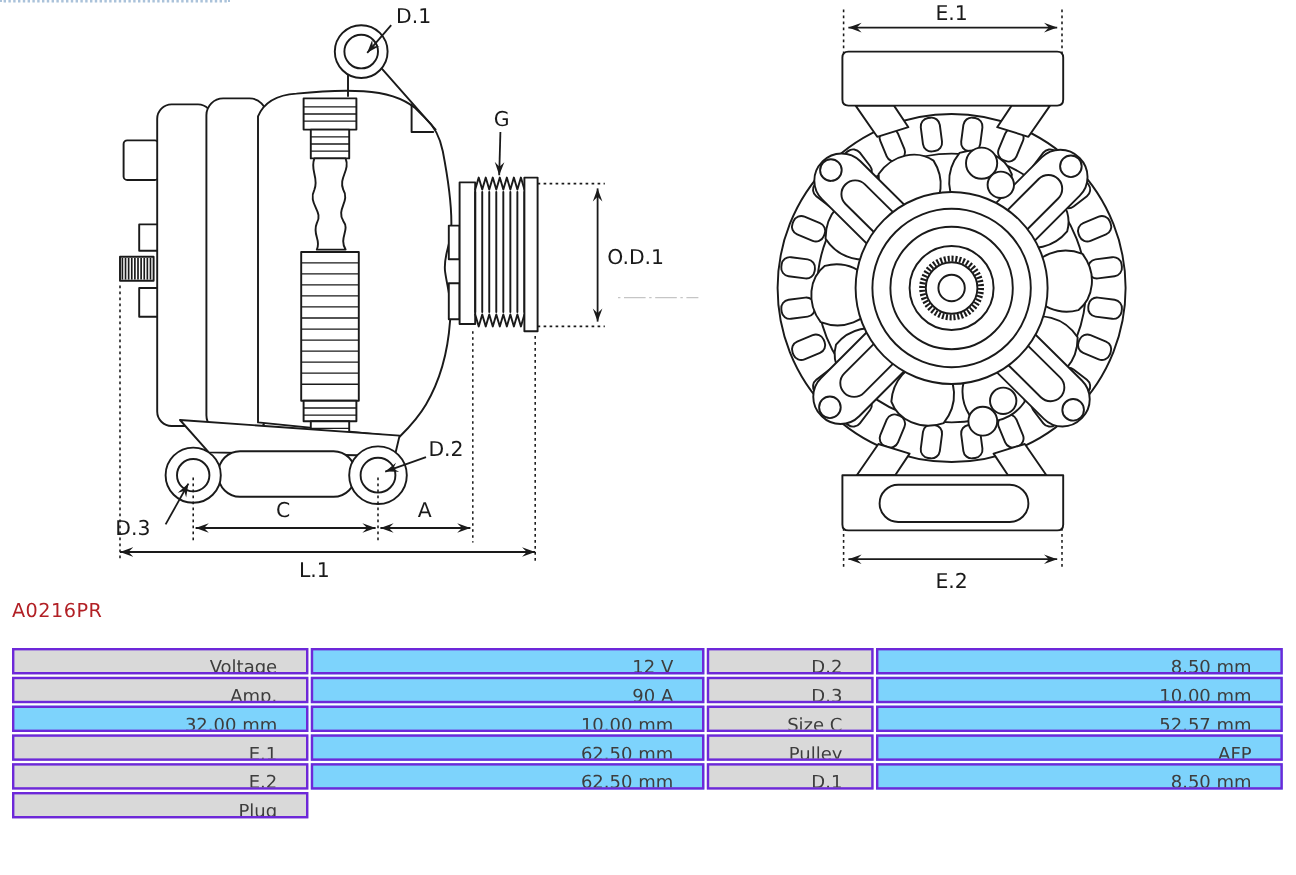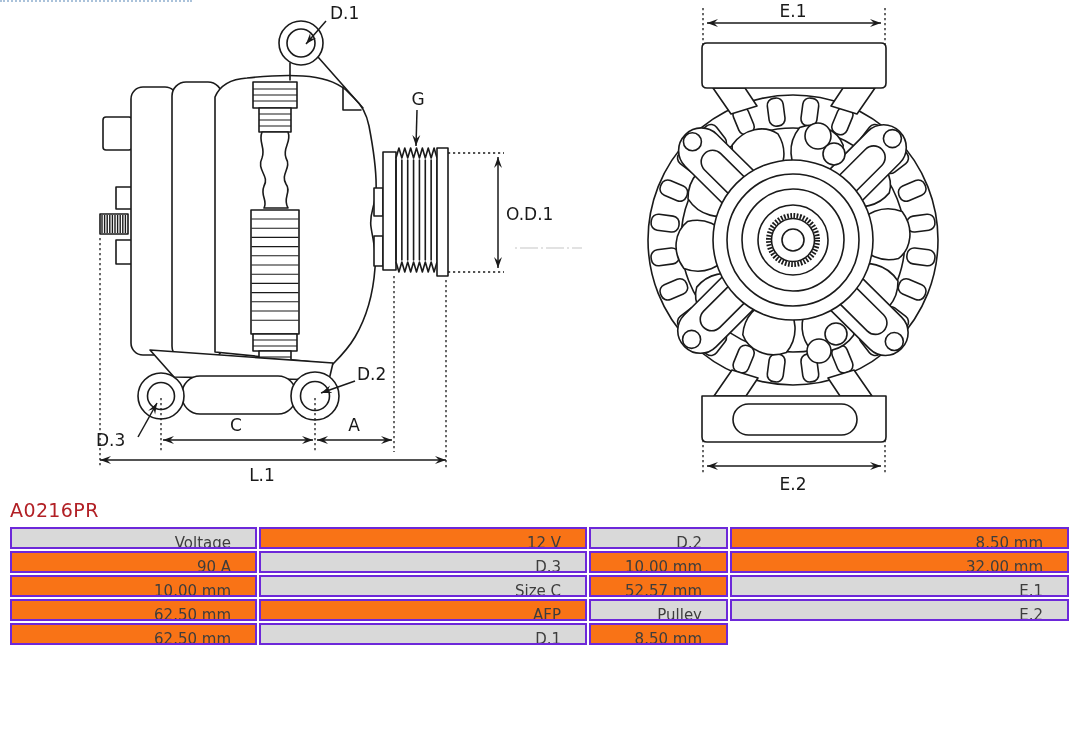--- a/index.html
+++ b/index.html
@@ -12,29 +12,29 @@
   #diagram{display:block}
   
   .ln{stroke:#1a1a1a;stroke-width:1.6;fill:none;stroke-linecap:round;stroke-linejoin:round}
   .thin{stroke:#1a1a1a;stroke-width:1.1;fill:none}
   .fw{fill:#fff}
   .dot{stroke:#1a1a1a;stroke-width:1.3;fill:none;stroke-dasharray:2.2 2.8}
   .dim{stroke:#1a1a1a;stroke-width:1.5;fill:none}
   .ctr{stroke:#c5c5c5;stroke-width:1.2;fill:none;stroke-dasharray:2 3 18 3}
   .lbl{font-family:"DejaVu Sans","Liberation Sans",sans-serif;font-size:17px;fill:#1a1a1a}
   
-  .part-number{margin:2px 0 6px 10px;font-size:19px;letter-spacing:.4px;
+  .part-number{margin:2px 0 22px 10px;font-size:16px;letter-spacing:.4px;
     color:var(--part-red,#b22025)}
   .spec-table{display:grid;grid-template-columns:247px 328px 139px auto;
     gap:2px;margin:0 11px 0 10px}
   .cell{height:22px;line-height:29px;box-sizing:border-box;border:2px solid #6d28d9;
     text-align:right;padding-right:24px;font-size:15px;color:#3d3d3d;
     white-space:nowrap;overflow:hidden}
   .cell.lab{background:var(--label-bg,#d9d9d9)}
-  .cell.val{background:#f97316}
+  .cell.val{background:#7dd3fc}
 </style>
 </head>
 <body>
 
 <div id="top-artifact"></div>
 
 <svg id="diagram" width="1080" height="497" viewBox="0 0 1080 497" xmlns="http://www.w3.org/2000/svg">
   <defs>
     <marker id="ah" viewBox="0 0 12 10" refX="11" refY="5" markerWidth="12" markerHeight="10" orient="auto-start-reverse" markerUnits="userSpaceOnUse">
       <path d="M0 1 L11 5 L0 9 L4 5 Z" fill="#1a1a1a"></path>
@@ -244,32 +244,34 @@
 </svg>
 
 <div class="part-number">A0216PR</div>
 
 <div class="spec-table">
   <div class="cell lab">Voltage</div>
   <div class="cell val">12 V</div>
   <div class="cell lab">D.2</div>
   <div class="cell val">8.50 mm</div>
 
+  <div class="cell lab">Amp.</div>
   <div class="cell val">90 A</div>
   <div class="cell lab">D.3</div>
   <div class="cell val">10.00 mm</div>
 
   <div class="cell val">32.00 mm</div>
   <div class="cell val">10.00 mm</div>
 
   <div class="cell lab">Size C</div>
   <div class="cell val">52.57 mm</div>
   <div class="cell lab">E.1</div>
   <div class="cell val">62.50 mm</div>
 
+  <div class="cell lab">Pulley</div>
   <div class="cell val">AFP</div>
-  <div class="cell lab">Pulley</div>
   <div class="cell lab">E.2</div>
   <div class="cell val">62.50 mm</div>
 
   <div class="cell lab">D.1</div>
   <div class="cell val">8.50 mm</div>
+  <div class="cell lab">Plug</div>
 </div>
 
 </body></html>

